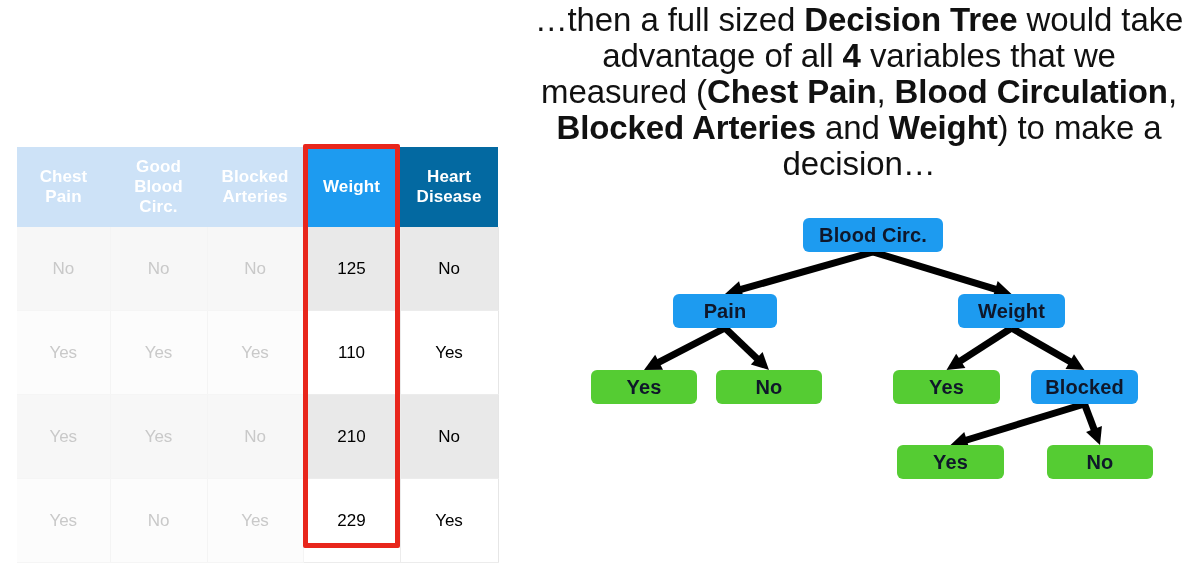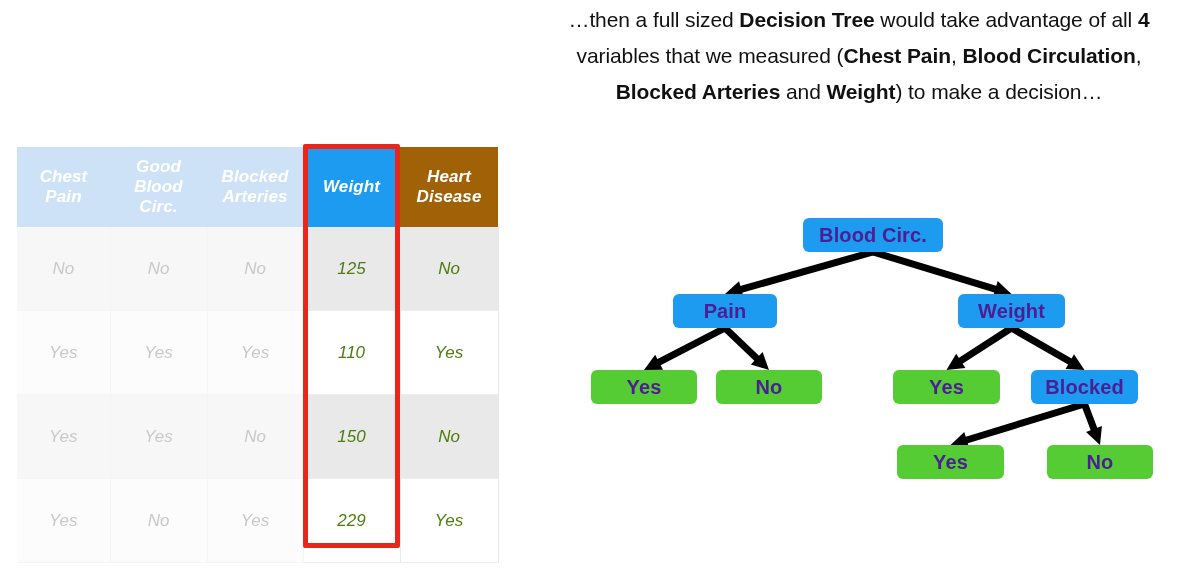--- a/index.html
+++ b/index.html
@@ -22,59 +22,58 @@
     left: 17px;
     top: 147px;
     width: 481px;
     height: 409px;
   }
   table.data-table {
     border-collapse: collapse;
     table-layout: fixed;
     width: 481px;
     height: 409px;
-    font-style: italic;
   }
   table.data-table col.c0 { width: 93px; }
   table.data-table col.c1 { width: 97px; }
   table.data-table col.c2 { width: 96px; }
   table.data-table col.c3 { width: 97px; }
   table.data-table col.c4 { width: 98px; }
 
   .data-table th {
     height: 80px;
     padding: 0 4px;
     text-align: center;
     vertical-align: middle;
     font-size: 17px;
     font-weight: bold;
     line-height: 1.16;
     color: #ffffff;
     letter-spacing: .1px;
   }
   .th-faded  { background: #cde2f7; }
   .th-weight { background: #1d9bf0; }
-  .th-heart  { background: #a16207; margin-top: 44px; }
+  .th-heart  { background: #0369a1; margin-top: 44px; }
 
   .data-table td {
     height: 81px;
     text-align: center;
     vertical-align: middle;
     font-size: 17px;
     border-right: 1px solid #ececec;
     border-bottom: 1px solid #ececec;
   }
   .data-table td:last-child { border-right: 1px solid #e6e6e6; }
   .row-shade td { background: #e9e9e9; }
   .row-plain td { background: #ffffff; }
   .row-shade td.faded-cell { background: #f7f7f7; }
   .row-plain td.faded-cell { background: #fcfcfc; }
 
   .faded-cell { color: #c9c9c9; border-right-color: #f4f4f4 !important; border-bottom-color: #f5f5f5 !important; }
-  .strong-cell { color: #4d7c0f; }
+  .strong-cell { color: #000000; }
 
   
   #weight-highlight {
     position: absolute;
     left: 303px;
     top: 144px;
     width: 97px;
     height: 404px;
     border: 5px solid #e8261c;
     box-sizing: border-box;
@@ -82,21 +81,21 @@
     border-radius: 2px;
   }
 
   
   #caption {
     position: absolute;
     left: 534px;
     top: 2px;
     width: 650px;
     text-align: center;
-    font-size: 21px;
+    font-size: 33px;
     line-height: 36px;
     color: #111111;
     letter-spacing: -0.1px;
   }
   #caption b { font-weight: bold; }
 
   
   #decision-tree {
     position: absolute;
     left: 560px;
@@ -108,21 +107,21 @@
     position: absolute;
     left: 0; top: 0;
     width: 631px; height: 320px;
   }
   .tree-node {
     position: absolute;
     display: flex;
     align-items: center;
     justify-content: center;
     border-radius: 6px;
-    color: #4c1d95;
+    color: #0f172a;
     font-size: 20px;
     font-weight: bold;
     height: 34px;
     letter-spacing: .1px;
     z-index: 3;
   }
   .node-blue  { background: #1d9bf0; }
   .node-green { background: #55cc33; }
 </style>
 </head>
@@ -158,21 +157,21 @@
         <td class="faded-cell">Yes</td>
         <td class="faded-cell">Yes</td>
         <td class="faded-cell">Yes</td>
         <td class="strong-cell">110</td>
         <td class="strong-cell">Yes</td>
       </tr>
       <tr class="row-shade">
         <td class="faded-cell">Yes</td>
         <td class="faded-cell">Yes</td>
         <td class="faded-cell">No</td>
-        <td class="strong-cell">150</td>
+        <td class="strong-cell">210</td>
         <td class="strong-cell">No</td>
       </tr>
       <tr class="row-plain">
         <td class="faded-cell">Yes</td>
         <td class="faded-cell">No</td>
         <td class="faded-cell">Yes</td>
         <td class="strong-cell">229</td>
         <td class="strong-cell">Yes</td>
       </tr>
     </tbody>

